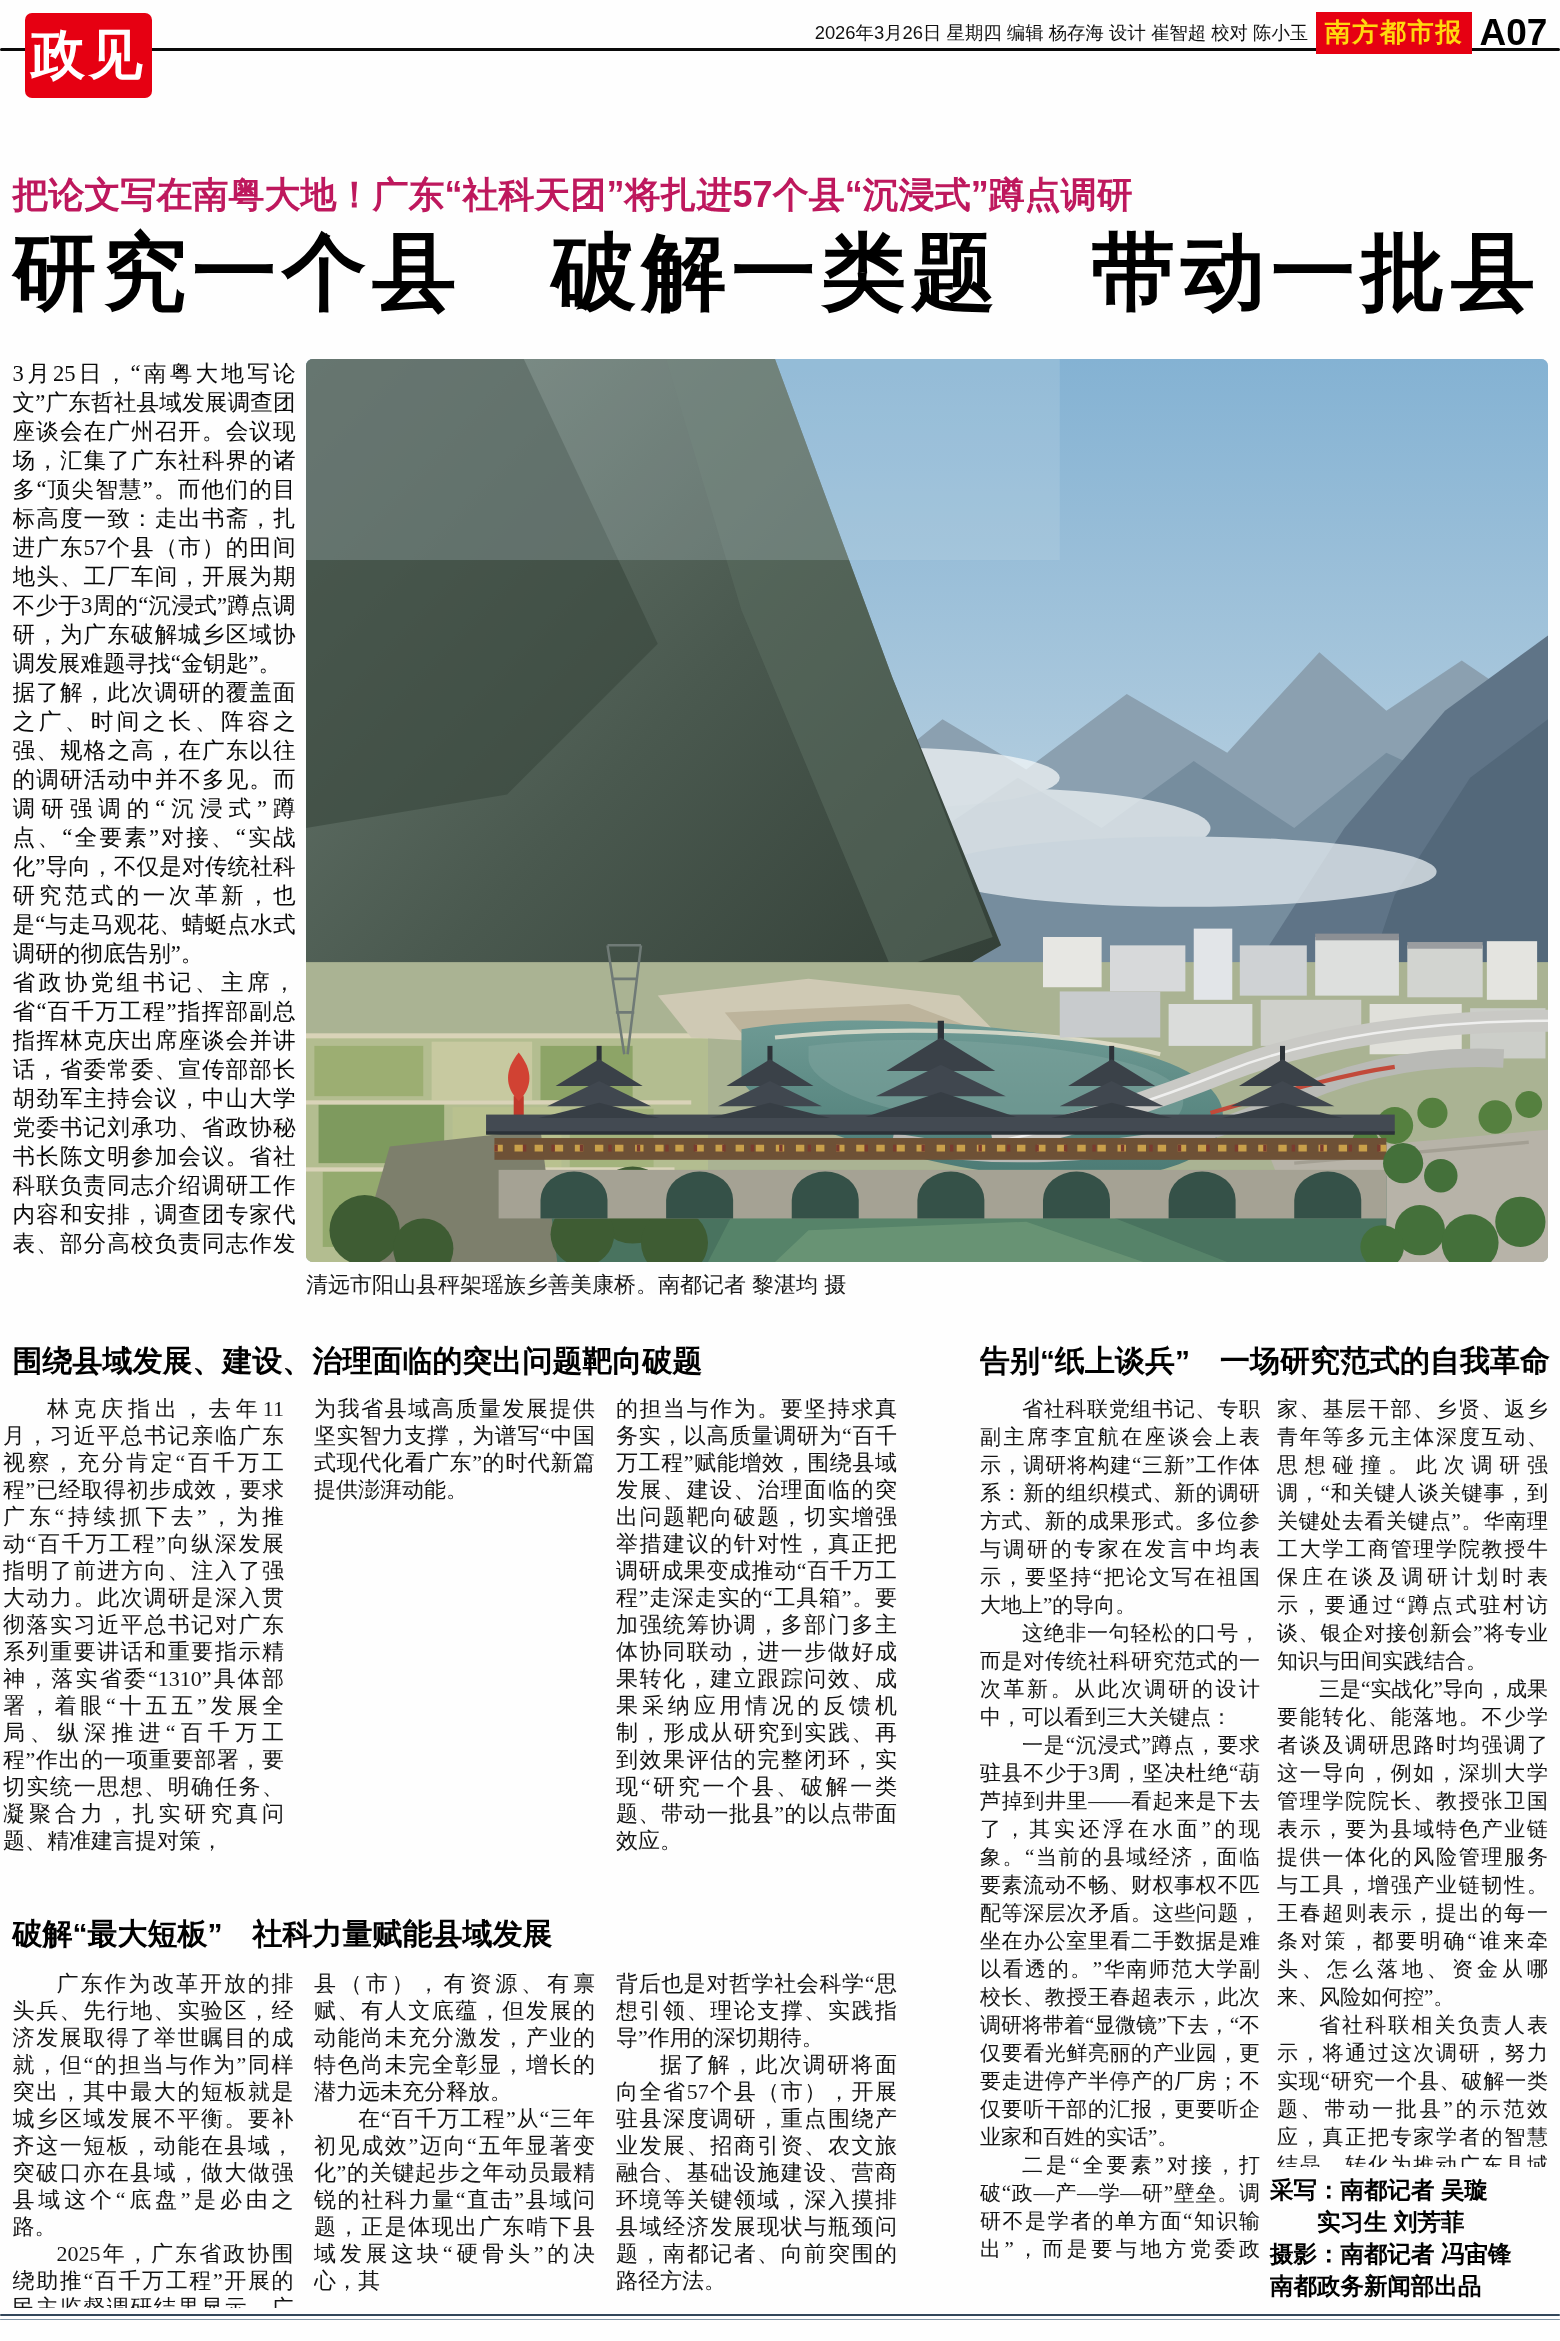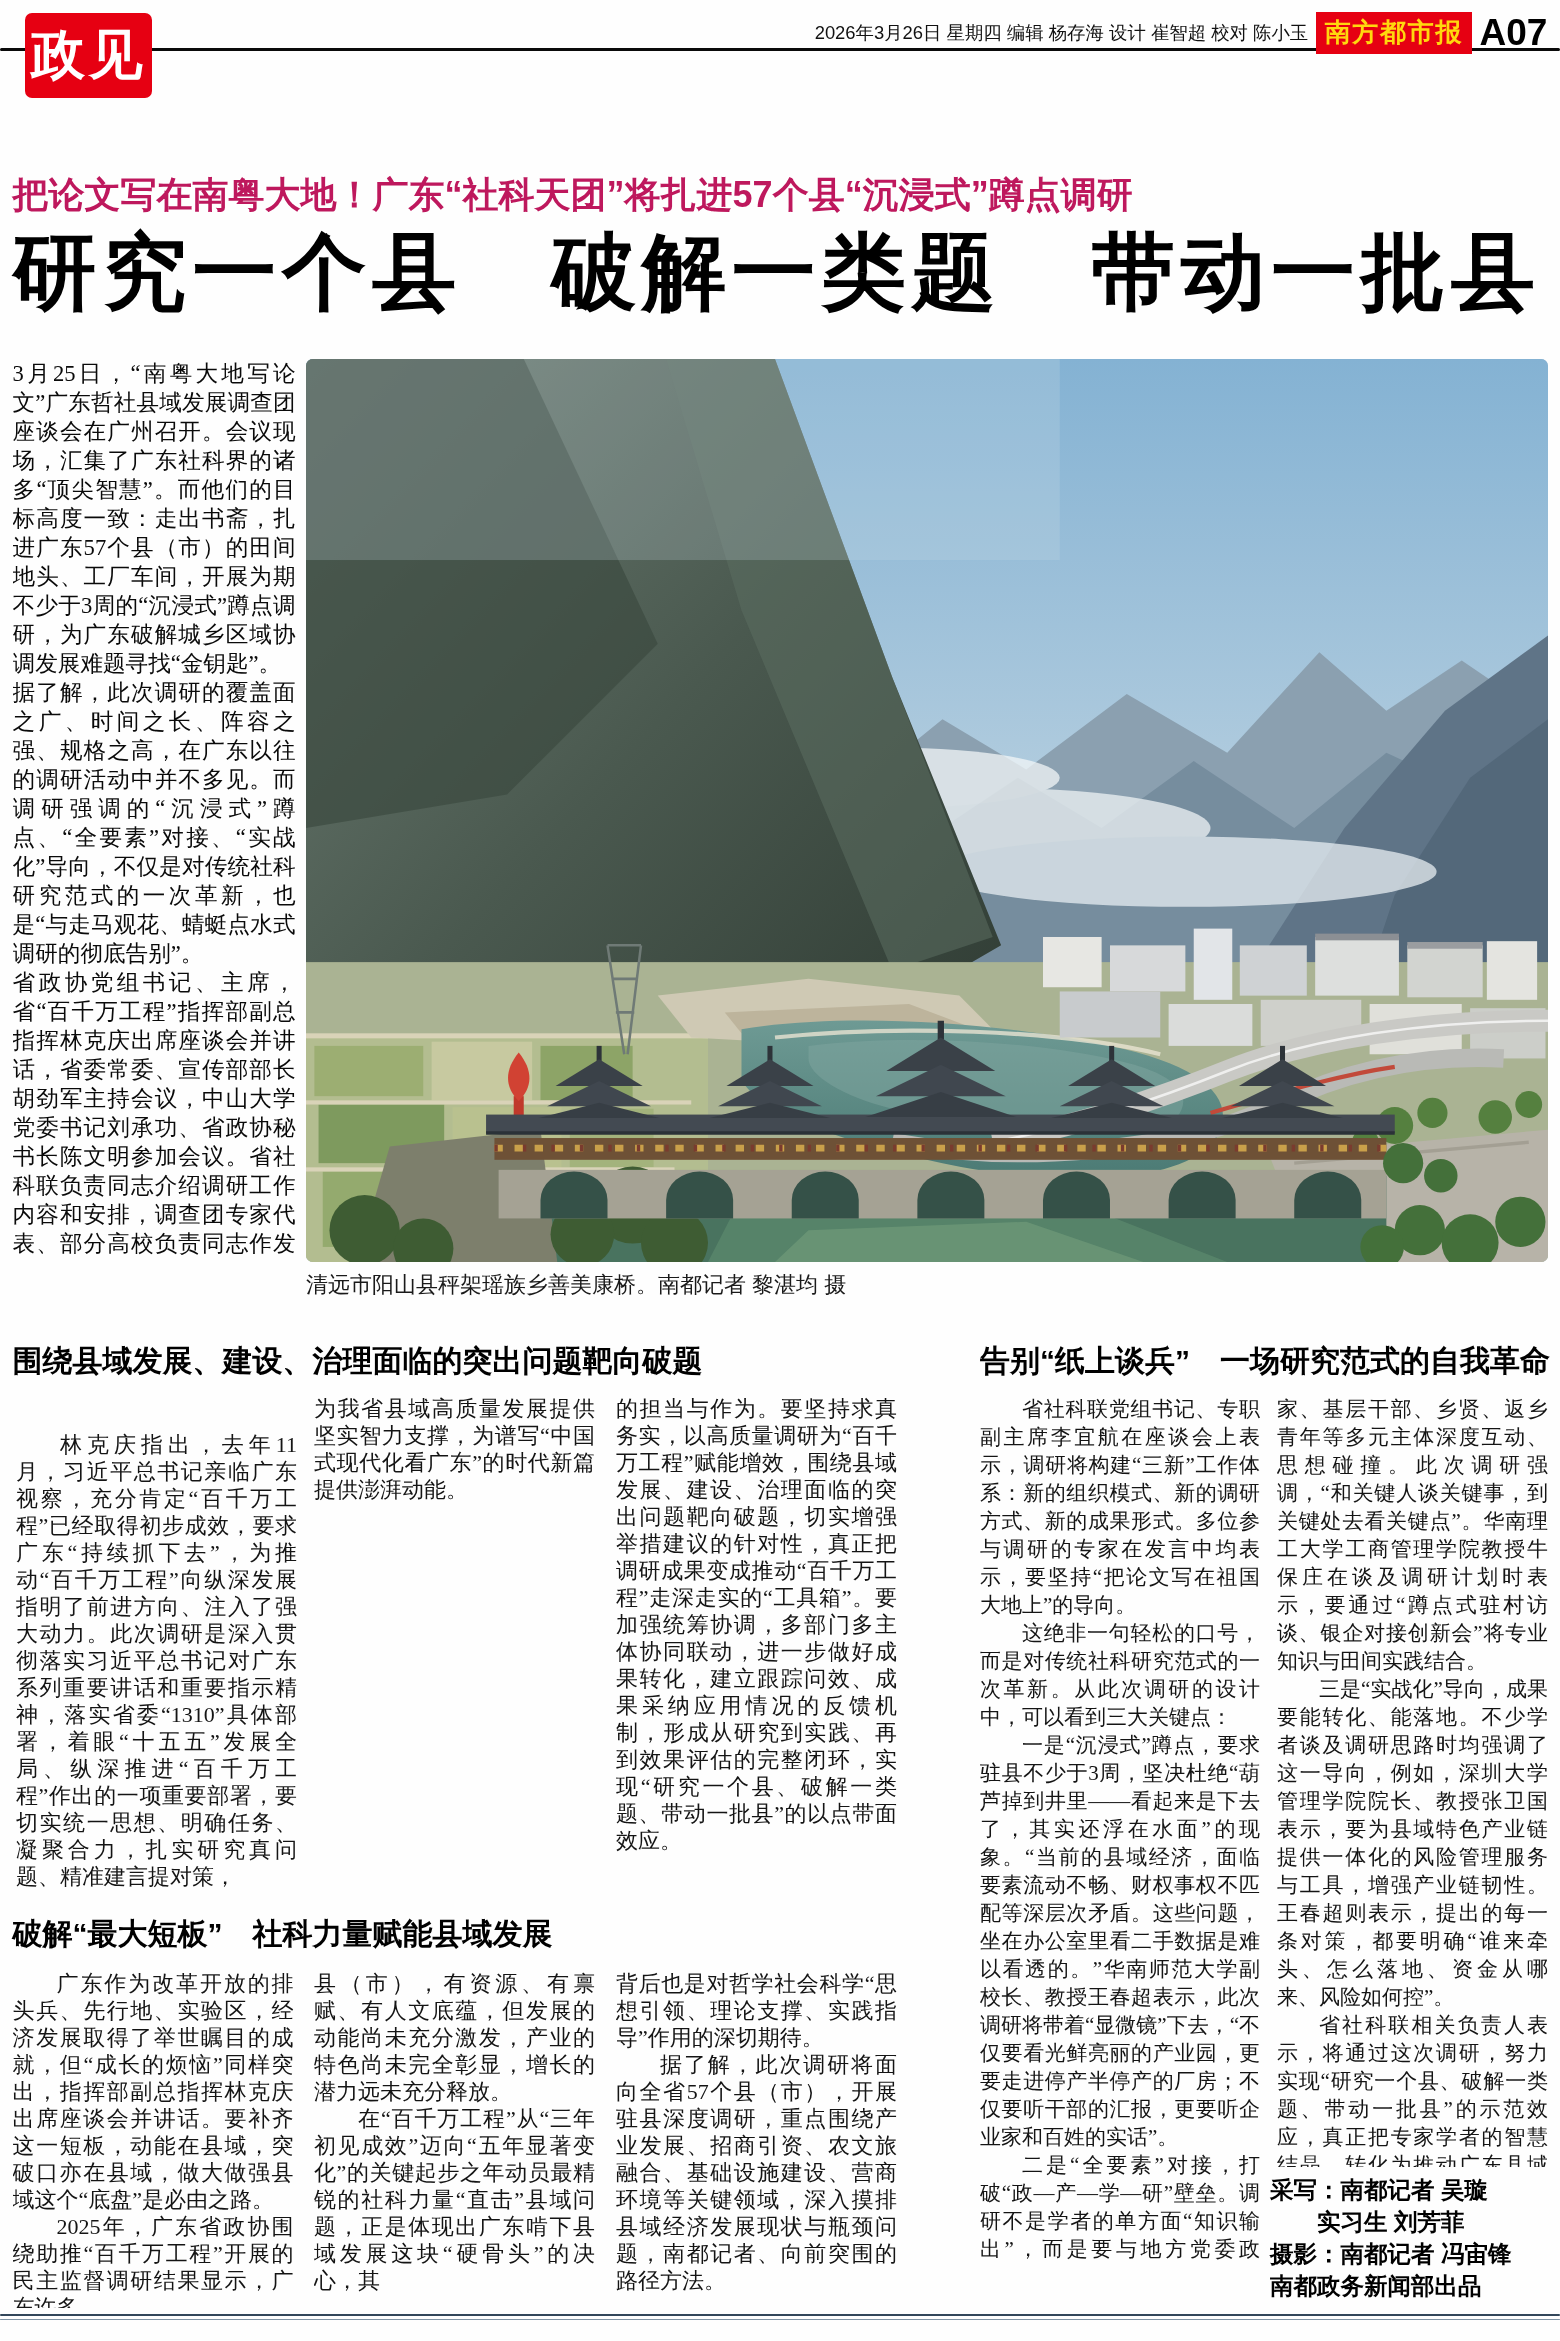--- a/index.html
+++ b/index.html
@@ -220,21 +220,21 @@
           <circle cx="1285" cy="1060" r="26"></circle>
         <circle cx="1310" cy="960" r="24"></circle>
           <circle cx="1355" cy="975" r="20"></circle>
       </g>
     </svg>
   </figure>
 
   <div class="abs caption">清远市阳山县秤架瑶族乡善美康桥。南都记者 黎湛均 摄</div>
 
   <div class="abs sec-title" style="left:12.6px;top:1342px;">围绕县域发展、建设、治理面临的突出问题靶向破题</div>
-  <div class="col" style="left:16px;top:1395px;width:281px;height:471px;margin-top:36px;">
+  <div class="col" style="left:3px;top:1395px;width:281px;height:471px;">
     <p class="ind">林克庆指出，去年11月，习近平总书记亲临广东视察，充分肯定“百千万工程”已经取得初步成效，要求广东“持续抓下去”，为推动“百千万工程”向纵深发展指明了前进方向、注入了强大动力。此次调研是深入贯彻落实习近平总书记对广东系列重要讲话和重要指示精神，落实省委“1310”具体部署，着眼“十五五”发展全局、纵深推进“百千万工程”作出的一项重要部署，要切实统一思想、明确任务、凝聚合力，扎实研究真问题、精准建言提对策，</p>
   </div>
   <div class="col" style="left:314px;top:1395px;width:281px;height:471px;">
     <p>为我省县域高质量发展提供坚实智力支撑，为谱写“中国式现代化看广东”的时代新篇提供澎湃动能。</p>
   </div>
   <div class="col" style="left:616px;top:1395px;width:281px;height:471px;">
     <p>的担当与作为。要坚持求真务实，以高质量调研为“百千万工程”赋能增效，围绕县域发展、建设、治理面临的突出问题靶向破题，切实增强举措建议的针对性，真正把调研成果变成推动“百千万工程”走深走实的“工具箱”。要加强统筹协调，多部门多主体协同联动，进一步做好成果转化，建立跟踪问效、成果采纳应用情况的反馈机制，形成从研究到实践、再到效果评估的完整闭环，实现“研究一个县、破解一类题、带动一批县”的以点带面效应。</p>
   </div>
 
   <div class="abs sec-title" style="left:980px;top:1342px;">告别“纸上谈兵”　一场研究范式的自我革命</div>
@@ -245,21 +245,21 @@
     <p class="ind">二是“全要素”对接，打破“政—产—学—研”壁垒。调研不是学者的单方面“知识输出”，而是要与地方党委政府、企业</p>
   </div>
   <div class="col rcol" style="left:1277px;top:1395px;width:271px;height:772px;">
     <p>家、基层干部、乡贤、返乡青年等多元主体深度互动、思想碰撞。此次调研强调，“和关键人谈关键事，到关键处去看关键点”。华南理工大学工商管理学院教授牛保庄在谈及调研计划时表示，要通过“蹲点式驻村访谈、银企对接创新会”将专业知识与田间实践结合。</p>
     <p class="ind">三是“实战化”导向，成果要能转化、能落地。不少学者谈及调研思路时均强调了这一导向，例如，深圳大学管理学院院长、教授张卫国表示，要为县域特色产业链提供一体化的风险管理服务与工具，增强产业链韧性。王春超则表示，提出的每一条对策，都要明确“谁来牵头、怎么落地、资金从哪来、风险如何控”。</p>
     <p class="ind">省社科联相关负责人表示，将通过这次调研，努力实现“研究一个县、破解一类题、带动一批县”的示范效应，真正把专家学者的智慧结晶，转化为推动广东县域经济强筋壮骨的强大动能。</p>
   </div>
 
   <div class="abs sec-title" style="left:12.6px;top:1915px;">破解“最大短板”　社科力量赋能县域发展</div>
   <div class="col" style="left:12.6px;top:1970px;width:281px;height:338px;">
-    <p class="ind">广东作为改革开放的排头兵、先行地、实验区，经济发展取得了举世瞩目的成就，但“成长的烦恼”同样突出，指挥部副总指挥林克庆出席座谈会并讲话。要补齐这一短板，动能在县域，突破口亦在县域，做大做强县域这个“底盘”是必由之路。</p>
+    <p class="ind">广东作为改革开放的排头兵、先行地、实验区，经济发展取得了举世瞩目的成就，但“的担当与作为”同样突出，其中最大的短板就是城乡区域发展不平衡。要补齐这一短板，动能在县域，突破口亦在县域，做大做强县域这个“底盘”是必由之路。</p>
     <p class="ind">2025年，广东省政协围绕助推“百千万工程”开展的民主监督调研结果显示，广东许多</p>
   </div>
   <div class="col" style="left:314px;top:1970px;width:281px;height:338px;">
     <p>县（市），有资源、有禀赋、有人文底蕴，但发展的动能尚未充分激发，产业的特色尚未完全彰显，增长的潜力远未充分释放。</p>
     <p class="ind">在“百千万工程”从“三年初见成效”迈向“五年显著变化”的关键起步之年动员最精锐的社科力量“直击”县域问题，正是体现出广东啃下县域发展这块“硬骨头”的决心，其</p>
   </div>
   <div class="col" style="left:616px;top:1970px;width:281px;height:338px;">
     <p>背后也是对哲学社会科学“思想引领、理论支撑、实践指导”作用的深切期待。</p>
     <p class="ind">据了解，此次调研将面向全省57个县（市），开展驻县深度调研，重点围绕产业发展、招商引资、农文旅融合、基础设施建设、营商环境等关键领域，深入摸排县域经济发展现状与瓶颈问题，南都记者、向前突围的路径方法。</p>
   </div>

